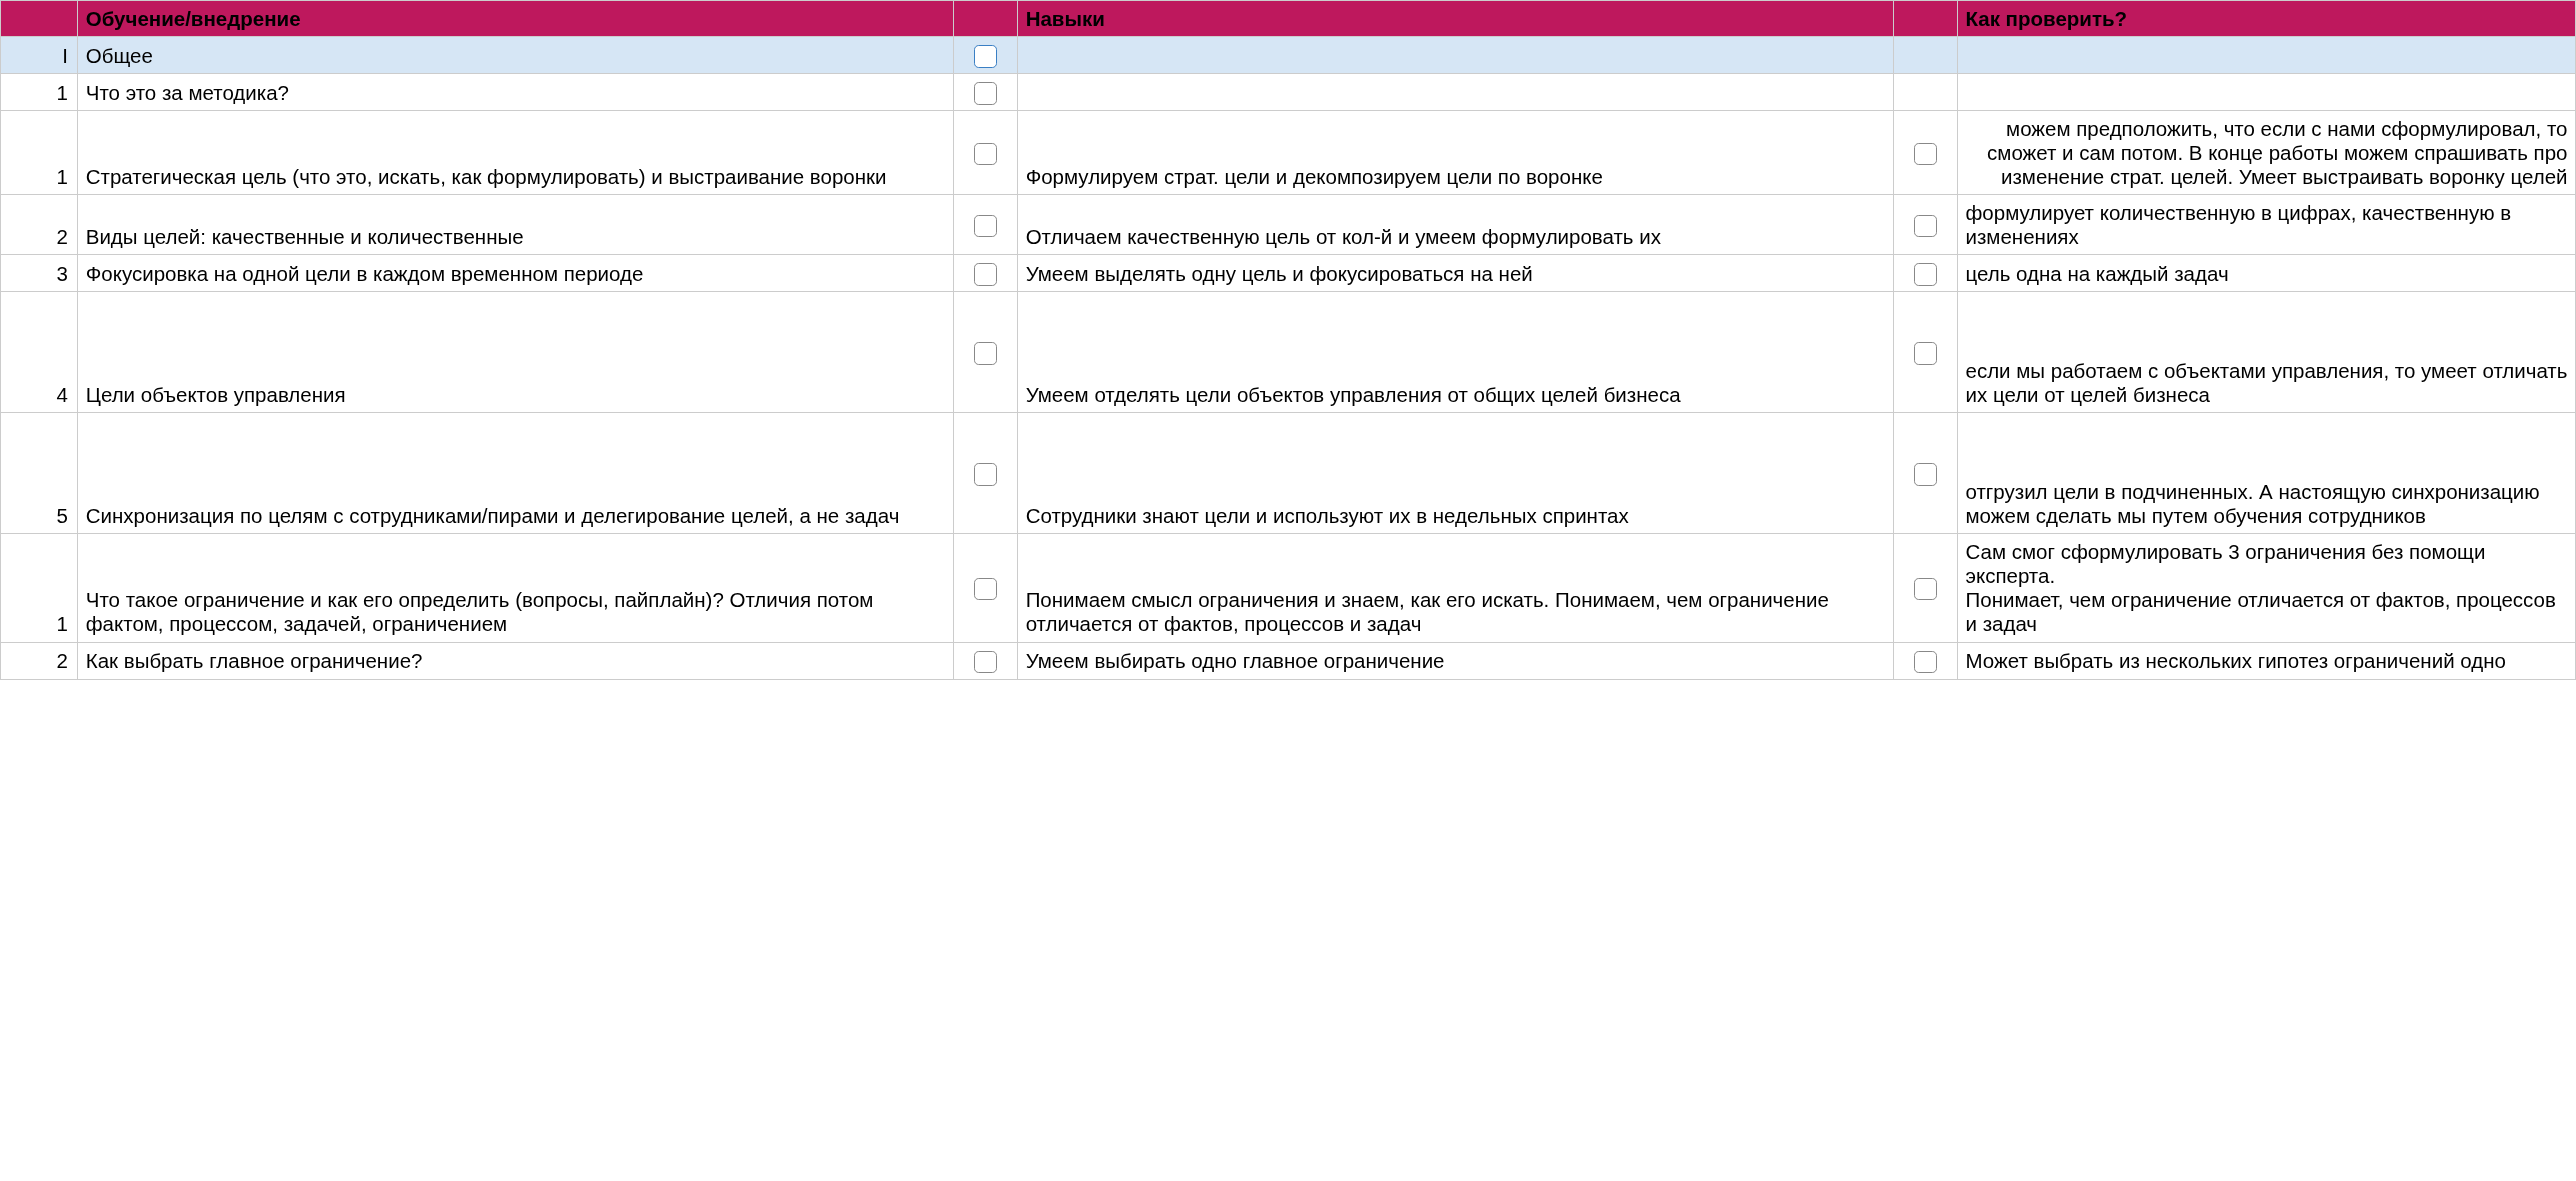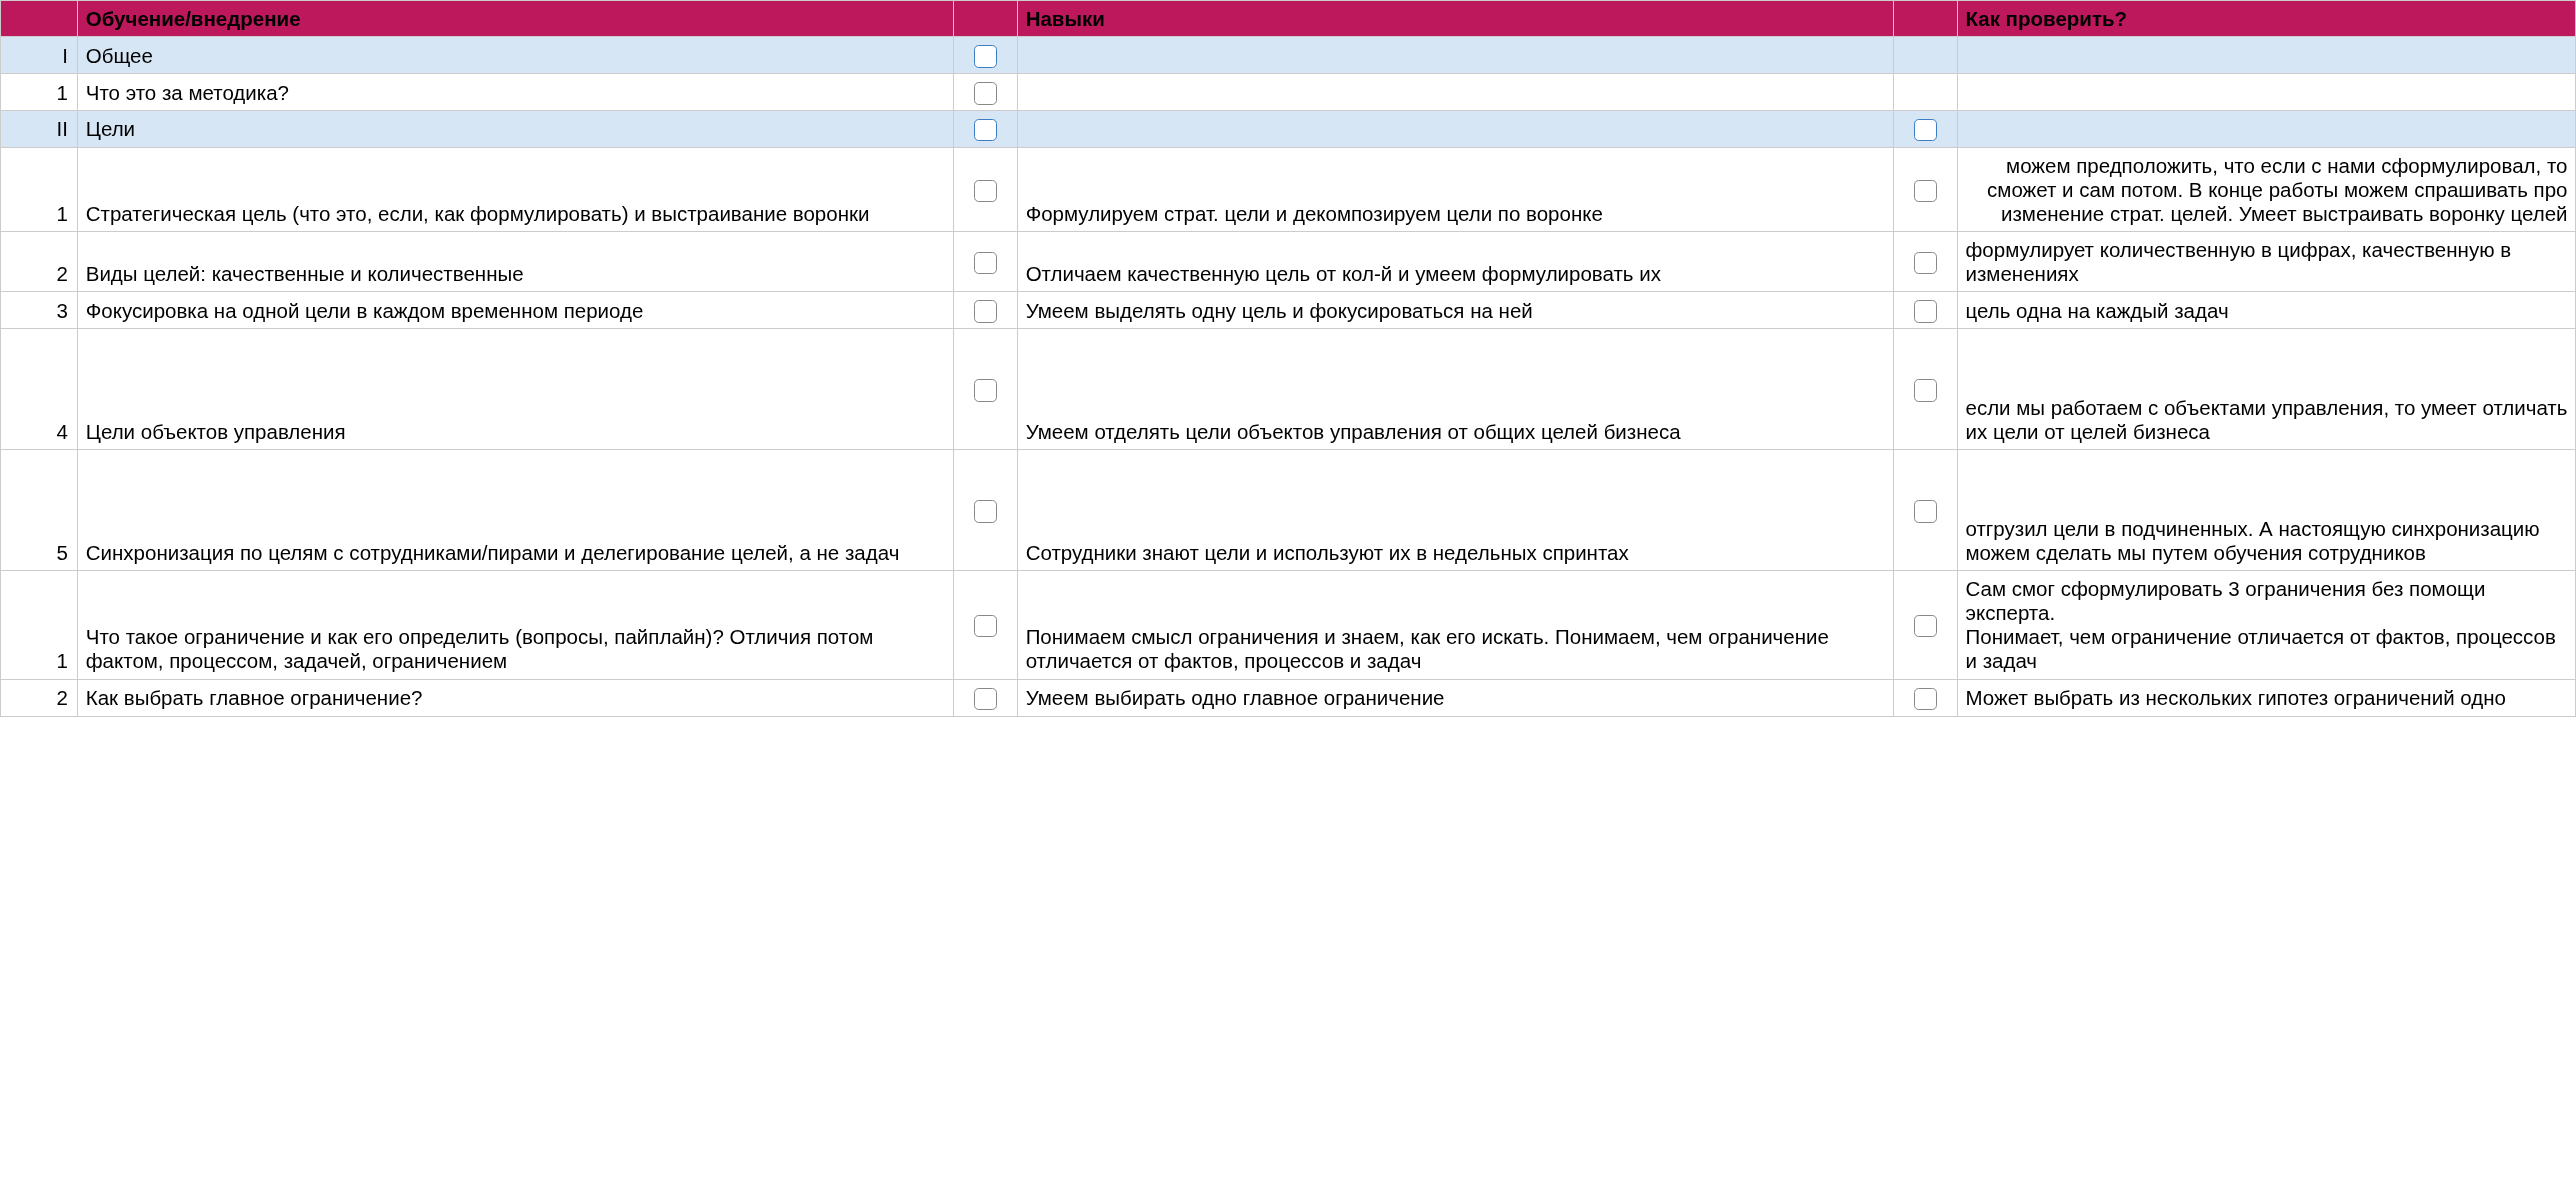--- a/index.html
+++ b/index.html
@@ -81,31 +81,23 @@
         <td style="white-space: pre-line;"></td>
       </tr>
       <tr>
         <td class="num">1</td>
         <td>Что это за методика?</td>
         <td class="cb-cell"><span class="checkbox"></span></td>
         <td></td>
         <td class="cb-cell"></td>
         <td style="white-space: pre-line;"></td>
       </tr>
-      <tr class="section">
-        <td class="num">II</td>
-        <td>Цели</td>
-        <td class="cb-cell"><span class="checkbox"></span></td>
-        <td></td>
-        <td class="cb-cell"><span class="checkbox"></span></td>
-        <td style="white-space: pre-line;"></td>
-      </tr>
       <tr>
         <td class="num">1</td>
-        <td>Стратегическая цель (что это, если, как формулировать) и выстраивание воронки</td>
+        <td>Стратегическая цель (что это, искать, как формулировать) и выстраивание воронки</td>
         <td class="cb-cell"><span class="checkbox"></span></td>
         <td>Формулируем страт. цели и декомпозируем цели по воронке</td>
         <td class="cb-cell"><span class="checkbox"></span></td>
         <td style="white-space: pre-line; text-align: right;">можем предположить, что если с нами сформулировал, то сможет и сам потом. В конце работы можем спрашивать про изменение страт. целей. Умеет выстраивать воронку целей</td>
       </tr>
       <tr>
         <td class="num">2</td>
         <td>Виды целей: качественные и количественные</td>
         <td class="cb-cell"><span class="checkbox"></span></td>
         <td>Отличаем качественную цель от кол-й и умеем формулировать их</td>

